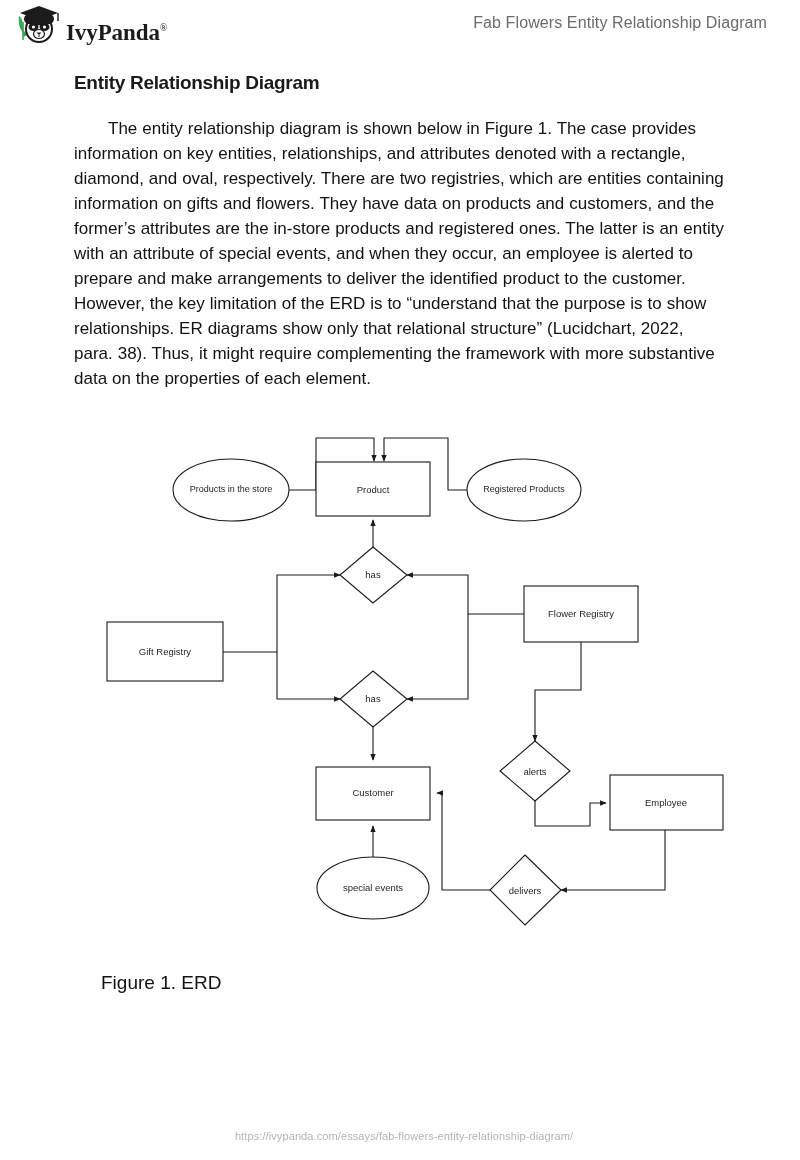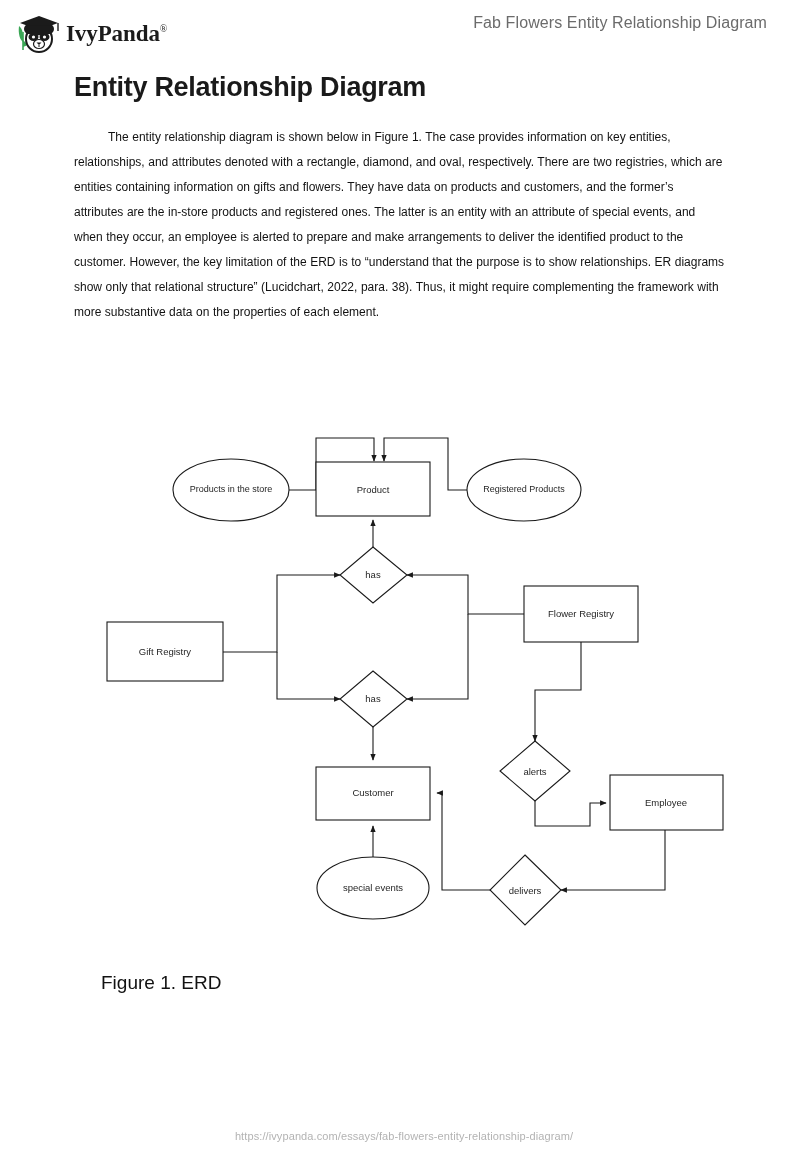--- a/index.html
+++ b/index.html
@@ -20,23 +20,23 @@
   
   .page-header {
     position: absolute;
     top: 0; left: 0;
     width: 800px;
     height: 58px;
   }
   .brand {
     position: absolute;
     left: 14px;
-    top: 12px;
+    top: 2px;
     display: flex;
-    align-items: center;
+    align-items: flex-end;
     gap: 6px;
   }
   .brand-logo { width: 46px; height: 44px; display: block; }
   .brand-name {
     font-family: "Liberation Serif", serif;
     font-size: 23px;
     font-weight: bold;
     color: #1b1b1b;
     letter-spacing: -0.1px;
     position: relative;
@@ -57,28 +57,28 @@
   }
 
   
   .doc {
     position: absolute;
     left: 74px;
     top: 72px;
     width: 652px;
   }
   h1.doc-title {
-    font-size: 27px;
+    font-size: 19px;
     font-weight: bold;
     margin: 0 0 22px 0;
     letter-spacing: -0.3px;
     color: #1a1a1a;
   }
   p.body-text {
-    font-size: 12px;
+    font-size: 17px;
     line-height: 25px;
     margin: 0;
     text-align: left;
     text-indent: 34px;
     color: #121212;
     word-spacing: 0.2px;
   }
 
   
   .diagram-wrap {

